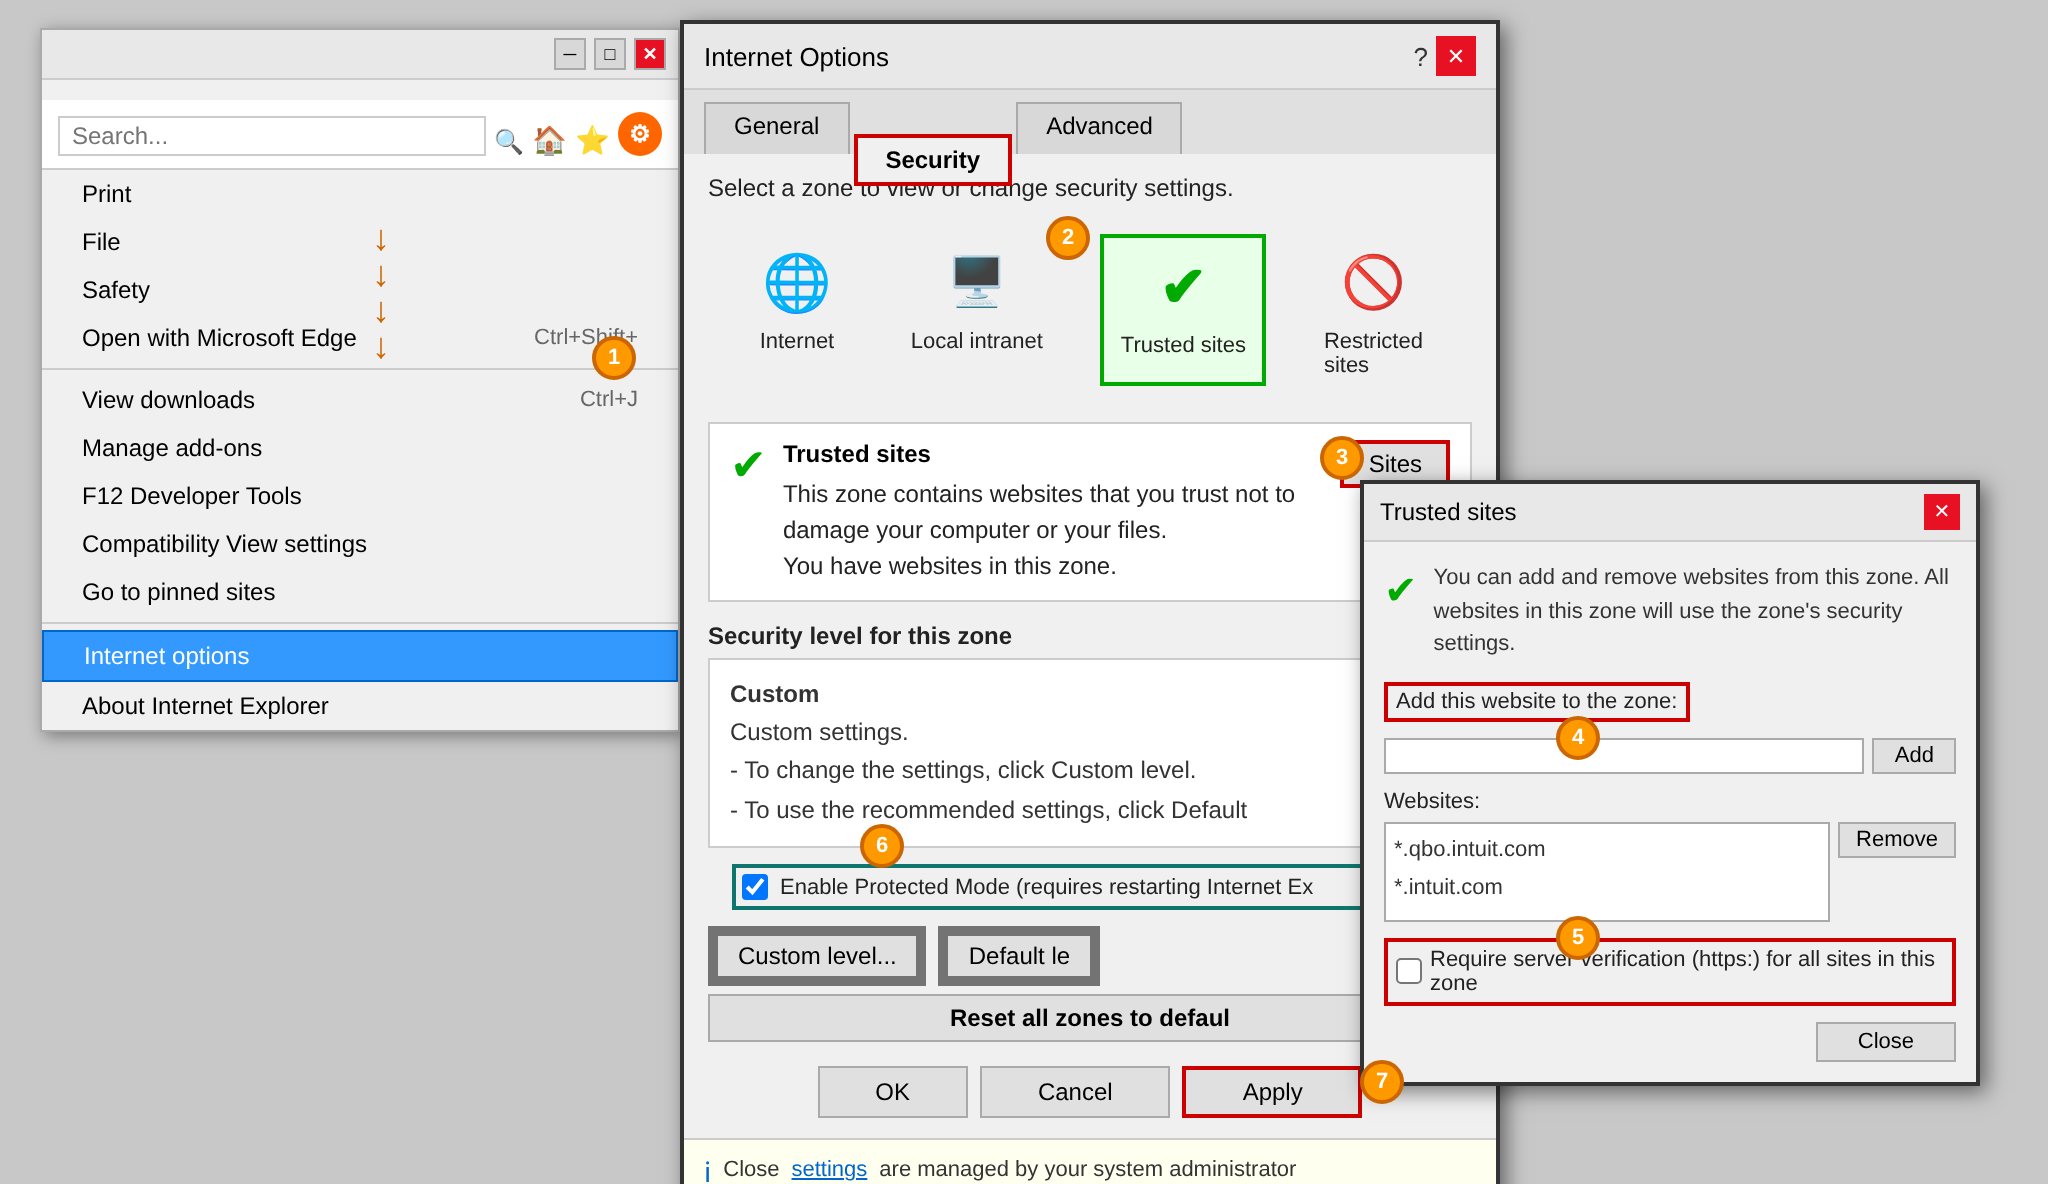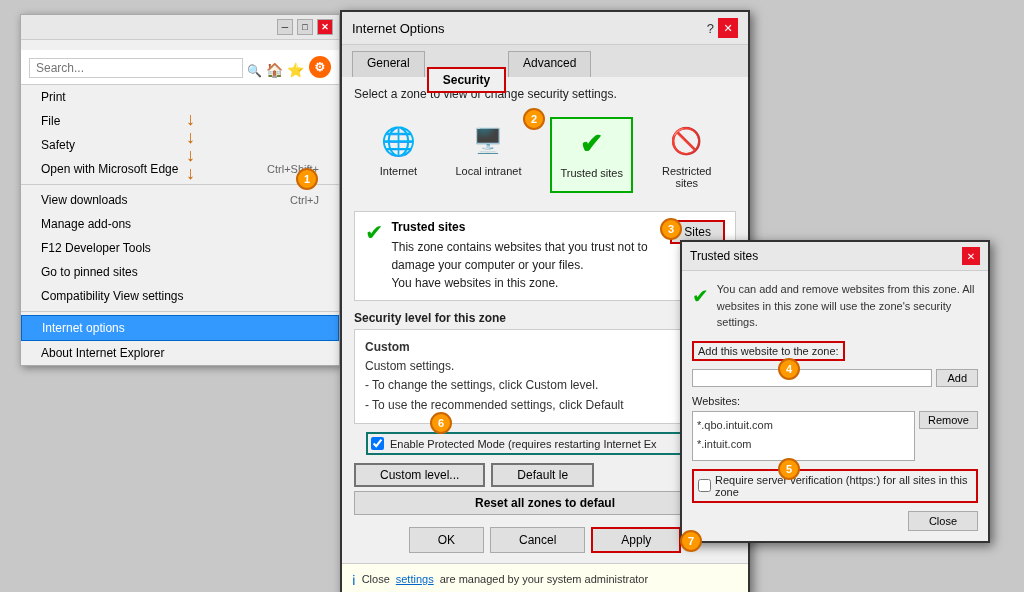--- a/index.html
+++ b/index.html
@@ -183,21 +183,21 @@
       border: 2px solid #00aa00;
       background: #e8ffe8;
     }
     .zone-icon {
       width: 40px; height: 40px;
       display: flex; align-items: center; justify-content: center;
       font-size: 28px;
     }
     .zone-label {
       font-size: 11px;
-      text-align: center;
+      text-align: left;
       color: #222;
     }
     .zone-desc-box {
       background: white;
       border: 1px solid #ccc;
       padding: 8px 10px;
       margin-bottom: 10px;
       display: flex;
       gap: 8px;
       align-items: flex-start;
@@ -268,23 +268,23 @@
       margin-bottom: 6px;
       text-align: center;
       font-weight: bold;
     }
     .custom-level-row {
       display: flex;
       gap: 6px;
       margin-bottom: 4px;
     }
     .custom-level-btn {
-      padding: 3px 24px;
-      background: #e0e0e0;
-      border: 2px solid #737373;
+      padding: 3px 10px;
+      background: #e0e0e0;
+      border: 5px solid #737373;
       cursor: pointer;
       font-size: 12px;
     }
     .info-bar {
       background: #fffff0;
       border-top: 1px solid #ccc;
       padding: 6px 10px;
       font-size: 11px;
       color: #333;
       display: flex;
@@ -467,24 +467,24 @@
     <span>View downloads</span>
     <span class="menu-shortcut">Ctrl+J</span>
   </div>
   <div class="ie-menu-item">
     <span>Manage add-ons</span>
   </div>
   <div class="ie-menu-item">
     <span>F12 Developer Tools</span>
   </div>
   <div class="ie-menu-item">
+    <span>Compatibility View settings</span>
+  </div>
+  <div class="ie-menu-item">
     <span>Go to pinned sites</span>
-  </div>
-  <div class="ie-menu-item">
-    <span>Compatibility View settings</span>
   </div>
   <div class="menu-divider"></div>
   <div class="ie-menu-item internet-options">
     <span>Internet options</span>
   </div>
   <div class="ie-menu-item">
     <span>About Internet Explorer</span>
   </div>
 </div>
 

